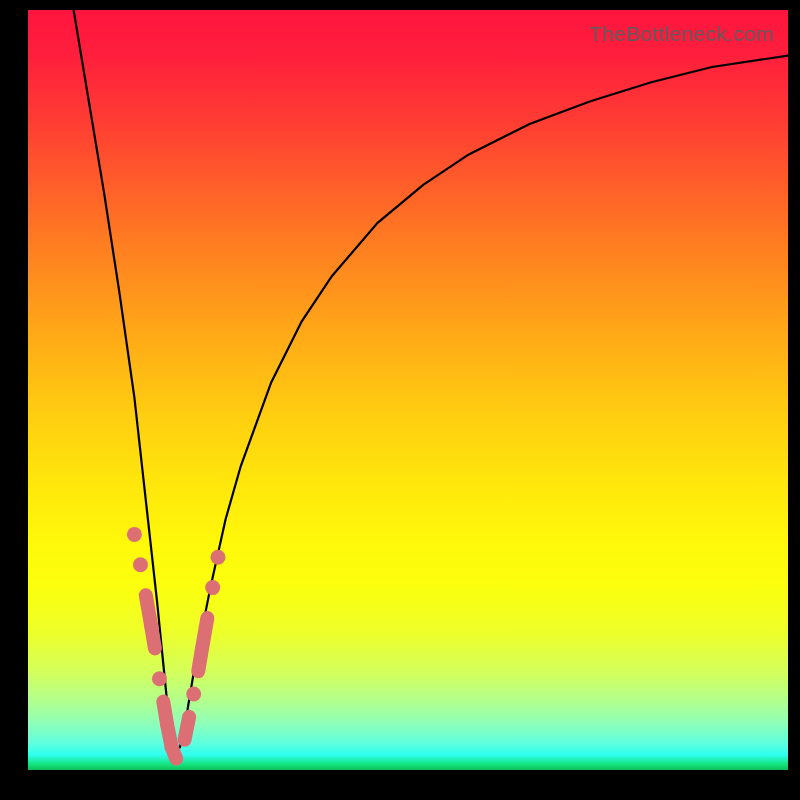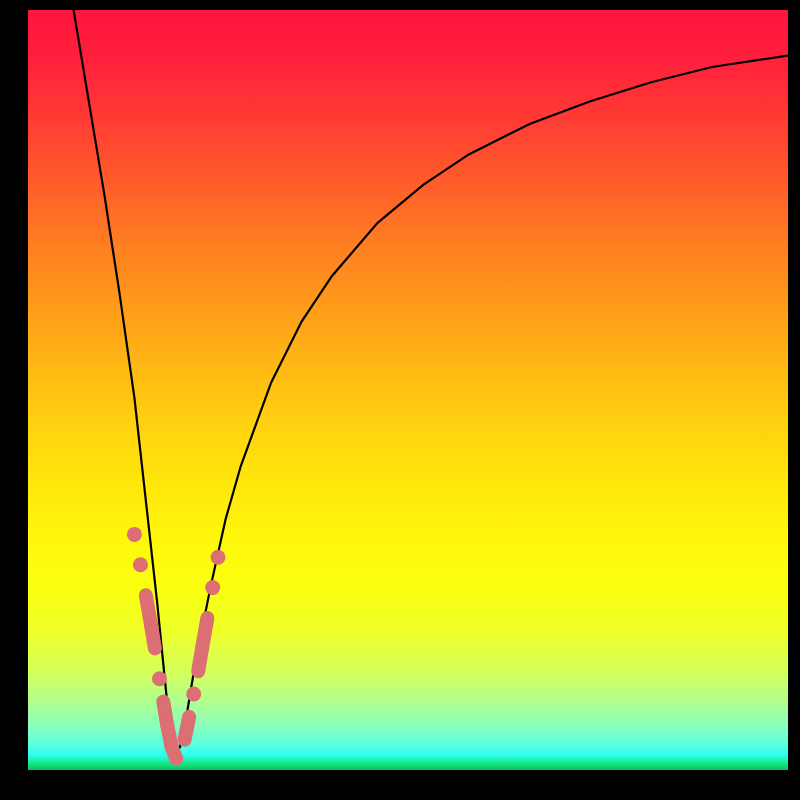--- a/index.html
+++ b/index.html
@@ -74,20 +74,21 @@
     fill: #db6f74;
     stroke: none;
   }
 </style>
 </head>
 <body>
 
 <div class="frame">
   <div class="plot">
 
+    <div class="watermark">TheBottleneck.com</div>
 
     <svg class="curve" viewBox="0 0 760 760">
       <path class="curve-path" d="M45.6 0.0 L60.8 91.2 L76.0 182.4 L91.2 281.2 L106.4 387.6 L121.6 524.4 L129.2 592.8 L136.8 668.8 L144.4 744.8 L152.0 737.2 L159.6 699.2 L167.2 653.6 L182.4 577.6 L197.6 509.2 L212.8 456.0 L243.2 372.4 L273.6 311.6 L304.0 266.0 L349.6 212.8 L395.2 174.8 L440.8 144.4 L501.6 114.0 L562.4 91.2 L623.2 72.2 L684.0 57.0 L760.0 45.6"></path>
       <g>
           <circle cx="106.4" cy="524.4" r="7.5" class="data-dot"></circle>
           <circle cx="112.48000000000002" cy="554.8" r="7.5" class="data-dot"></circle>
           <line x1="117.8" y1="585.2" x2="123.12" y2="615.6" stroke="#db6f74" stroke-width="14" stroke-linecap="round"></line>
           <line x1="123.12" y1="615.6" x2="126.91999999999999" y2="638.4" stroke="#db6f74" stroke-width="14" stroke-linecap="round"></line>
           <circle cx="131.48000000000002" cy="668.8" r="7.5" class="data-dot"></circle>
           <line x1="135.28" y1="691.6" x2="139.07999999999998" y2="714.4" stroke="#db6f74" stroke-width="14" stroke-linecap="round"></line>

